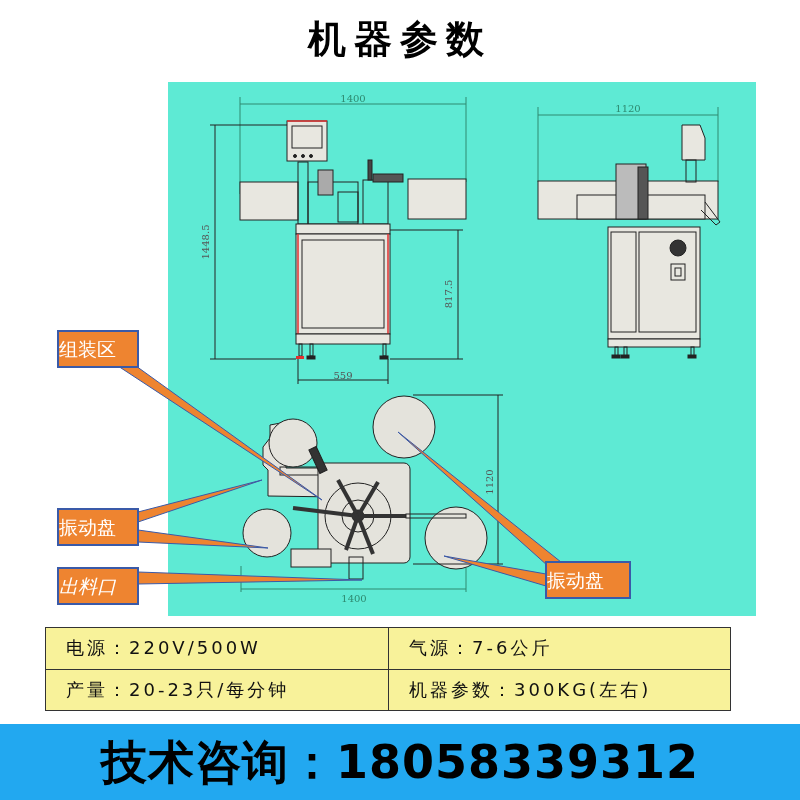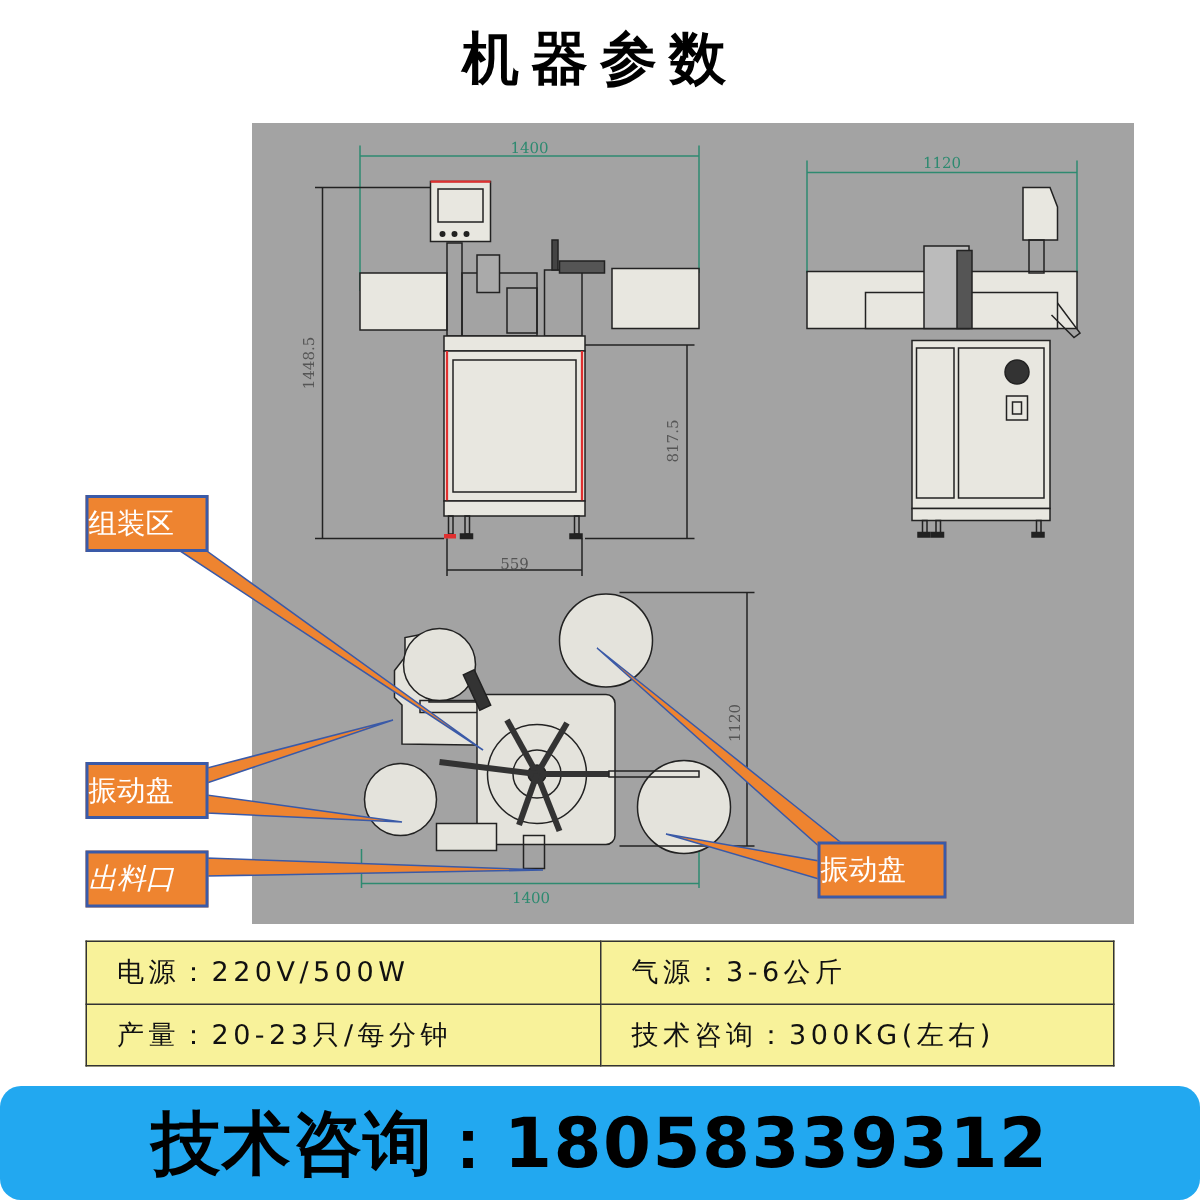--- a/index.html
+++ b/index.html
@@ -7,43 +7,42 @@
       width: 800px; height: 800px; position: relative; overflow: hidden;
       background: #ffffff;
       font-family: "DejaVu Sans", "Liberation Sans", sans-serif;
     }
     .title {
       position: absolute; left: 0; top: 14px; width: 800px; text-align: center;
       font-size: 38px; font-weight: bold; letter-spacing: 8px; color: #000;
     }
     .drawing {
       position: absolute; left: 168px; top: 82px; width: 588px; height: 534px;
-      background: #a3a3a3;
+      background: #5eead4;
       text-decoration: underline;
     }
     .drawing svg { position: absolute; left: 0; top: 0; }
     .overlay { position: absolute; left: 0; top: 0; }
     .callout {
       position: absolute; background: #ee8430; border: 2px solid #3a5aa8;
       color: #ffffff; font-size: 19px; box-sizing: border-box;
       line-height: 34px; height: 38px;
     }
     .spec-table {
-      position: absolute; left: 57px; top: 627px; width: 686px; height: 84px;
+      position: absolute; left: 45px; top: 627px; width: 686px; height: 84px;
       border-collapse: collapse; background: #f8f29a;
     }
     .spec-table td {
       border: 1.5px solid #333; height: 40px; padding: 0 0 0 20px;
       font-size: 18px; letter-spacing: 3px; color: #111;
     }
     .spec-table td.c1 { width: 322px; }
     .banner {
       position: absolute; left: 0; top: 724px; width: 800px; height: 76px;
       background: #22a8f0;
-      border-radius: 14px;
     }
     .banner-text {
       position: absolute; left: 0; top: 0; width: 800px; height: 76px; line-height: 76px;
       text-align: center; font-size: 46px; font-weight: bold; color: #000;
       letter-spacing: 1px;
     }
     .dim { font-family: "DejaVu Serif", "Liberation Serif", serif; font-size: 10px; fill: #555; }
     .dimg { font-family: "DejaVu Serif", "Liberation Serif", serif; font-size: 10px; fill: #2e8a70; }
   </style>
 </head>
@@ -187,24 +186,24 @@
 
 <div class="callout" style="left:57px; top:330px; width:82px;">组装区</div>
 <div class="callout" style="left:57px; top:508px; width:82px;">振动盘</div>
 <div class="callout" style="left:57px; top:567px; width:82px;font-style:italic;">出料口</div>
 <div class="callout" style="left:545px; top:561px; width:86px;">振动盘</div>
 
 <table class="spec-table">
   <tbody>
       <tr>
     <td class="c1">电源：220V/500W</td>
-    <td>气源：3-6公斤</td>
+    <td>气源：7-6公斤</td>
   </tr>
   <tr>
     <td class="c1">产量：20-23只/每分钟</td>
-    <td>技术咨询：300KG(左右)</td>
+    <td>机器参数：300KG(左右)</td>
   </tr>
 </tbody>
   </table>
 
 <div class="banner">
   <div class="banner-text"><span>技术咨询：</span><span>18058339312</span></div>
 </div>
 
 </body></html>

